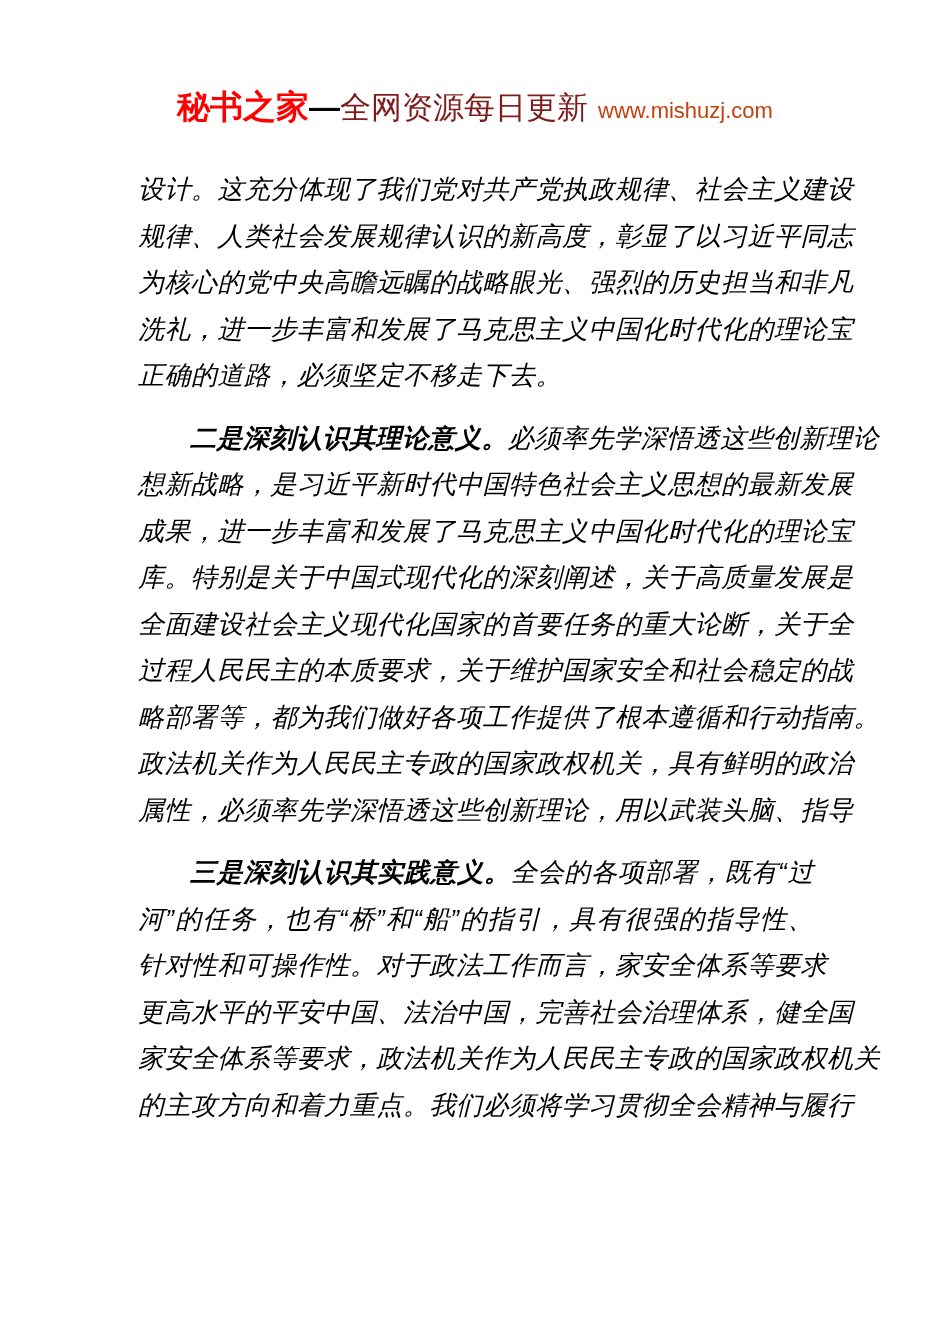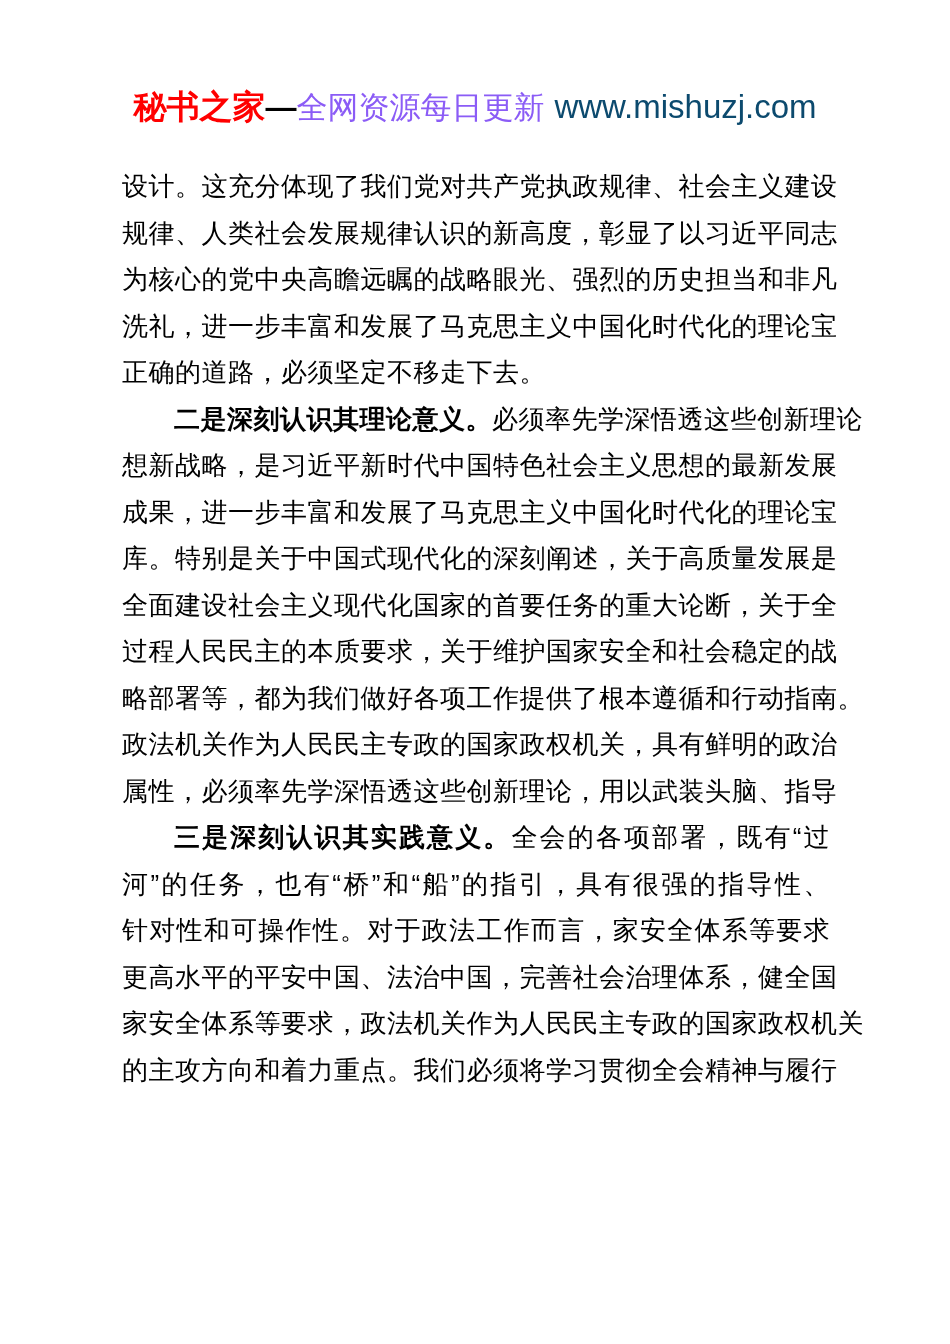--- a/index.html
+++ b/index.html
@@ -17,34 +17,34 @@
     font-size: 31px;
     line-height: 38px;
     white-space: nowrap;
   }
   .site-name {
     color: #ff0000;
     font-weight: bold;
     font-size: 33px;
   }
   .dash { color: #000000; font-weight: bold; }
-  .tagline { color: #8b5cf6; }
+  .tagline { color: #7f1d1d; }
   .url {
-    color: #0c4a6e;
+    color: #c2410c;
     text-decoration: none;
-    font-size: 33px;
+    font-size: 22px;
     margin-left: 10px;
   }
   .doc-body {
     margin: 36px 120px 0 122px;
     font-size: 26px;
     line-height: 46.5px;
     letter-spacing: 0.5px;
   }
-  .para { margin: 0; padding: 0; }
+  .para { margin: 16px; padding: 0; font-style: italic; }
   .line {
     display: block;
     text-align: justify;
     text-align-last: justify;
     white-space: nowrap;
   }
   .line.end {
     text-align-last: left;
   }
   .line.indent {

